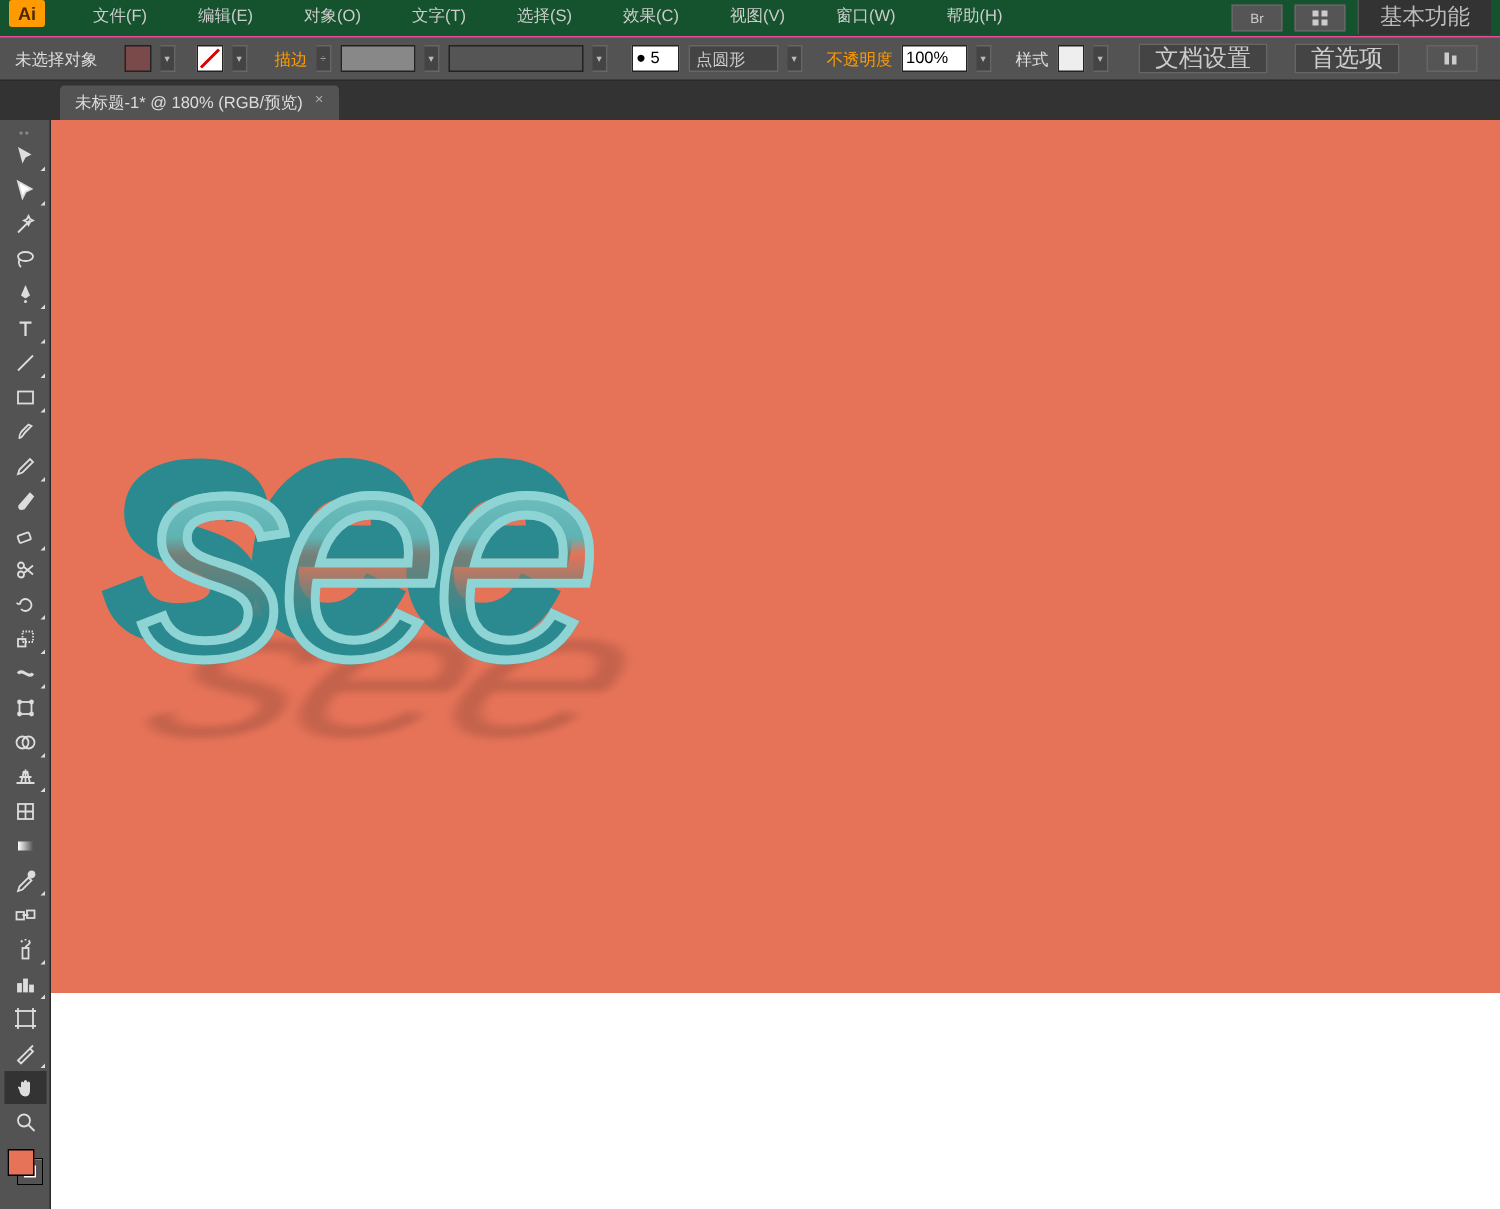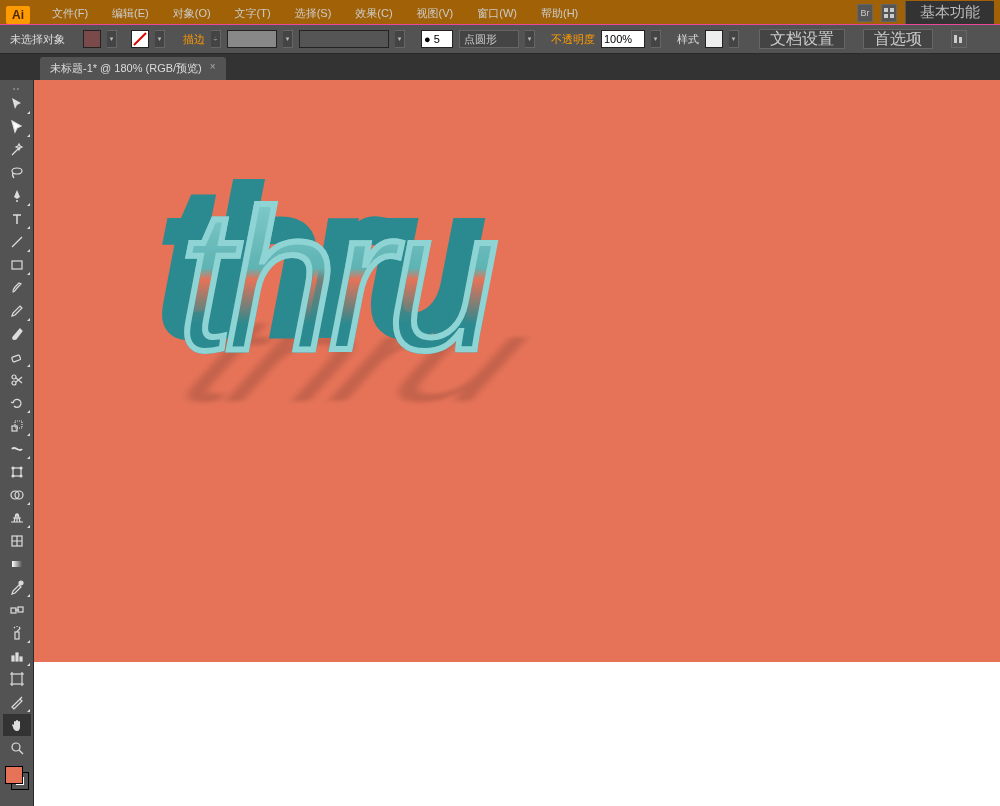--- a/index.html
+++ b/index.html
@@ -1,24 +1,24 @@
 <!DOCTYPE html>
 <html><head>
 <meta charset="utf-8">
 <style>
 *{margin:0;padding:0;box-sizing:border-box;font-family:"Microsoft YaHei",Arial,sans-serif;-webkit-user-select:none}
 body{background:#4a4a4a;overflow:hidden;width:1000px;height:806px}
 .app{width:1000px;height:806px;display:flex;flex-direction:column;background:#333}
 
 
-.menubar{height:24px;background:#a16207;display:flex;align-items:flex-end;padding:0 6px;color:#ccc;font-size:11px;gap:8px}
+.menubar{height:24px;background:#14532d;display:flex;align-items:flex-start;padding:0 6px;color:#ccc;font-size:11px;gap:18px}
 .ai-logo{width:24px;height:18px;background:#ff9a00;color:#4a2800;font-weight:bold;font-size:12px;border-radius:2px;display:flex;align-items:center;justify-content:center;margin-right:6px}
 .menubar .mi{padding:3px 8px;cursor:default}
 .menubar-right{margin-left:auto;display:flex;align-items:center;gap:8px}
-.sqbtn{width:16px;height:18px;background:#555;border:1px solid #666;display:flex;align-items:center;justify-content:center;font-size:9px;color:#ccc}
+.sqbtn{width:34px;height:18px;background:#555;border:1px solid #666;display:flex;align-items:center;justify-content:center;font-size:9px;color:#ccc}
 .workspace-label{background:#333;color:#bbb;padding:2px 14px;font-size:15px;border-left:1px solid #555}
 
 
 .controlbar{height:30px;background:#535353;display:flex;align-items:center;padding:0 10px;gap:6px;border-top:1px solid #ec4899;border-bottom:1px solid #2a2a2a;color:#ccc;font-size:11px}
 .ctrl-label{color:#ddd;font-size:11px}
 .swatch{width:18px;height:18px;border:1px solid #222;display:inline-block}
 .dropdown-arrow{width:10px;height:18px;background:#444;border:1px solid #666;border-left:none;display:flex;align-items:center;justify-content:center;font-size:7px;color:#bbb}
 .orange-label{color:#ff9a00}
 .numfield{background:#fff;color:#000;width:32px;height:18px;border:1px solid #222;padding:0 2px;font-size:11px;display:flex;align-items:center}
 .selwide{background:#444;color:#ccc;height:18px;border:1px solid #666;padding:0 4px;font-size:11px;display:flex;align-items:center;gap:4px}
@@ -337,24 +337,24 @@
         </div>
       <div class="color-stack">
         <div class="strokesw"></div>
         <div class="fillsw"></div>
       </div>
     </div>
 
     <div class="canvas-wrap">
       <div class="artboard">
         <div class="artwork">
+          <span class="w" style="top:130px">
+            <span class="shadow">see</span>
+            <span class="depth">see</span>
+            <span class="face">see</span>
+          </span>
           &nbsp;
-          <span class="w" style="top:40px">
-            <span class="shadow">thru</span>
-            <span class="depth">thru</span>
-            <span class="face">thru</span>
-          </span>
         </div>
       </div>
     </div>
   </div>
 
 </div>
 
 </body></html>

